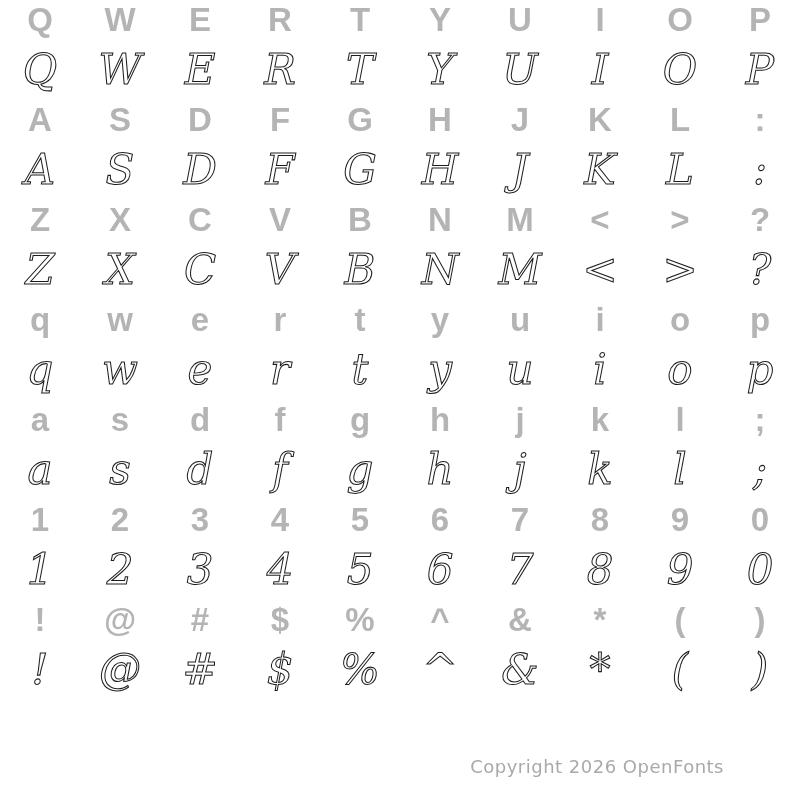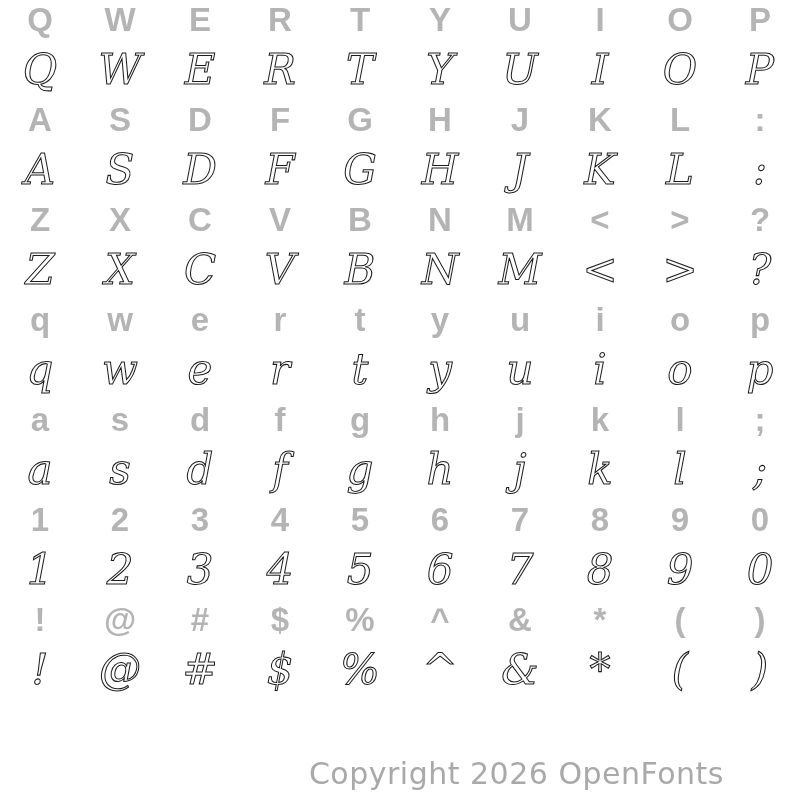--- a/index.html
+++ b/index.html
@@ -50,21 +50,21 @@
     .glyph-row .cell {
       color: transparent;
       -webkit-text-stroke: 1.05px var(--glyph-color, #1c1c1c);
     }
   }
   .copyright {
     position: absolute;
     top: 756px;
     right: 76px;
     font-family: "DejaVu Sans", sans-serif;
-    font-size: 30px;
+    font-size: 18px;
     font-weight: 400;
     color: var(--copyright-color, #a9a9a9);
     letter-spacing: 0.5px;
   }
 </style>
 </head>
 <body style="background: rgb(255, 255, 255);">
 
 <div class="page">
   <div class="char-grid" id="char-grid">

